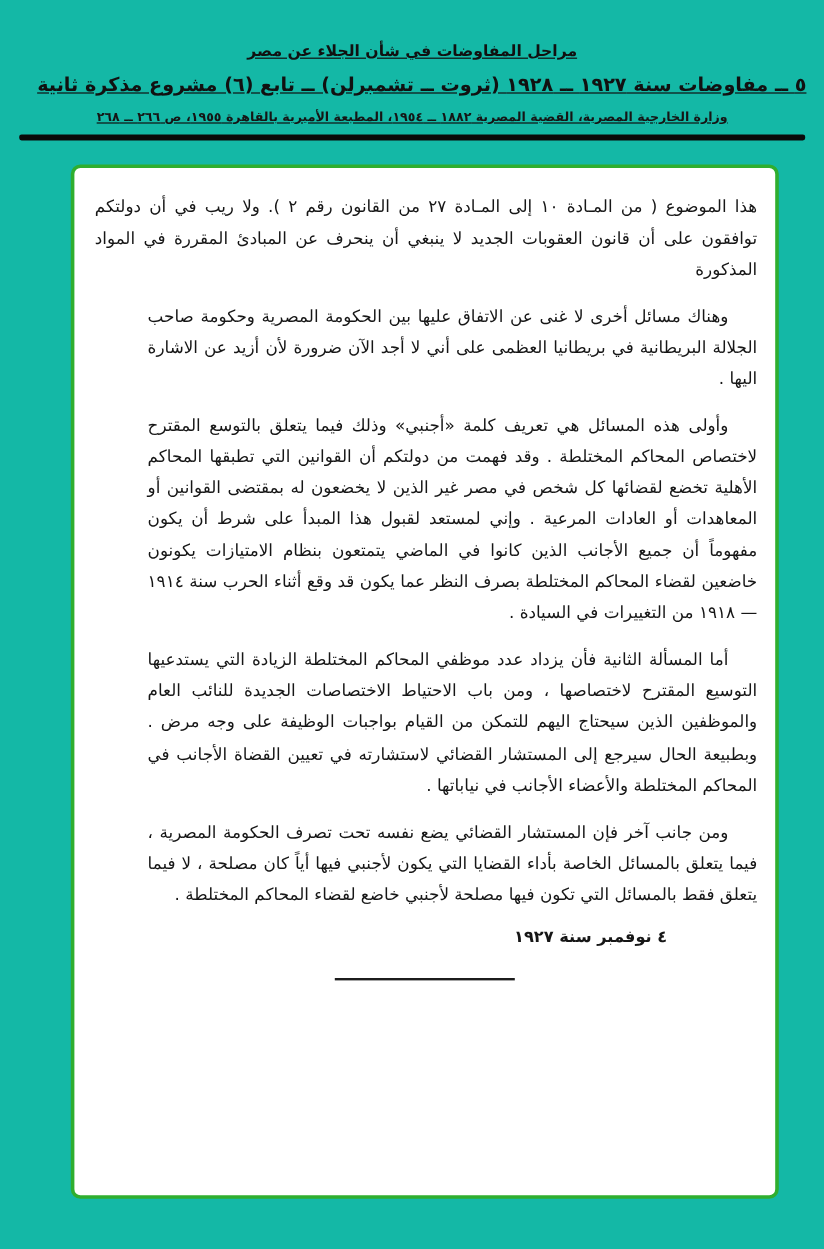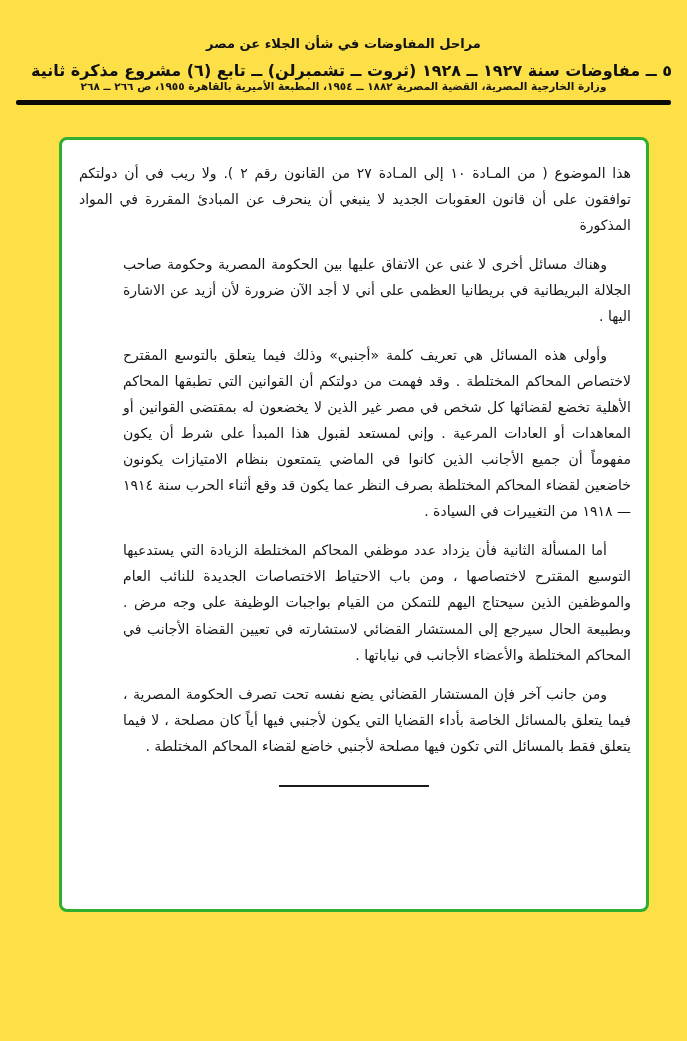--- a/index.html
+++ b/index.html
@@ -12,55 +12,57 @@
     height:1041px;
     background:#fdfdfb;
     font-family:"DejaVu Sans",sans-serif;
     color:#111;
     position:relative;
     overflow:hidden;
   }
   .page{
     position:absolute;
     inset:0;
-    background:#fde047;
+    background:#14b8a6;
+    text-decoration:underline;
   }
   .header{
     direction:rtl;
     text-align:center;
     padding-top:36px;
   }
   .header .title{
     font-size:13px;
     font-weight:bold;
     letter-spacing:.5px;
   }
   .header .subtitle{
     font-size:16px;
     font-weight:bold;
     margin-top:10px;
     padding-left:16px;
   }
   .header .source{
     font-size:10.5px;
     font-weight:bold;
+    margin-top:12px;
     color:#151515;
   }
   .rule{
     height:5px;
     background:var(--rule-black);
     margin:8px 16px 0 16px;
     border-radius:2px;
   }
   .frame{
     position:absolute;
     left:59px;
     top:137px;
     width:590px;
-    height:775px;
+    height:862px;
     border:3px solid var(--frame-green);
     border-radius:8px;
     background:#ffffff;
     box-sizing:border-box;
   }
   .content{
     direction:rtl;
     text-align:justify;
     padding:20px 15px 0 17px;
     font-size:14px;
@@ -105,17 +107,18 @@
 
   <div class="frame">
     <div class="content">
       <p>هذا الموضوع ( من المـادة ١٠ إلى المـادة ٢٧ من القانون رقم ٢ ). ولا ريب في أن دولتكم توافقون على أن قانون العقوبات الجديد لا ينبغي أن ينحرف عن المبادئ المقررة في المواد المذكورة</p>
       <p class="indent">وهناك مسائل أخرى لا غنى عن الاتفاق عليها بين الحكومة المصرية وحكومة صاحب الجلالة البريطانية في بريطانيا العظمى على أني لا أجد الآن ضرورة لأن أزيد عن الاشارة اليها .</p>
       <p class="indent">وأولى هذه المسائل هي تعريف كلمة «أجنبي» وذلك فيما يتعلق بالتوسع المقترح لاختصاص المحاكم المختلطة . وقد فهمت من دولتكم أن القوانين التي تطبقها المحاكم الأهلية تخضع لقضائها كل شخص في مصر غير الذين لا يخضعون له بمقتضى القوانين أو المعاهدات أو العادات المرعية . وإني لمستعد لقبول هذا المبدأ على شرط أن يكون مفهوماً أن جميع الأجانب الذين كانوا في الماضي يتمتعون بنظام الامتيازات يكونون خاضعين لقضاء المحاكم المختلطة بصرف النظر عما يكون قد وقع أثناء الحرب سنة ١٩١٤ — ١٩١٨ من التغييرات في السيادة .</p>
       <p class="indent">أما المسألة الثانية فأن يزداد عدد موظفي المحاكم المختلطة الزيادة التي يستدعيها التوسيع المقترح لاختصاصها ، ومن باب الاحتياط الاختصاصات الجديدة للنائب العام والموظفين الذين سيحتاج اليهم للتمكن من القيام بواجبات الوظيفة على وجه مرض . وبطبيعة الحال سيرجع إلى المستشار القضائي لاستشارته في تعيين القضاة الأجانب في المحاكم المختلطة والأعضاء الأجانب في نياباتها .</p>
       <p class="indent">ومن جانب آخر فإن المستشار القضائي يضع نفسه تحت تصرف الحكومة المصرية ، فيما يتعلق بالمسائل الخاصة بأداء القضايا التي يكون لأجنبي فيها أياً كان مصلحة ، لا فيما يتعلق فقط بالمسائل التي تكون فيها مصلحة لأجنبي خاضع لقضاء المحاكم المختلطة .</p>
     </div>
 
+    <div class="doc-date">٤ نوفمبر سنة ١٩٢٧</div>
 
     <div class="sign-line"></div>
   </div>
 
 </div>
 
 </body></html>

